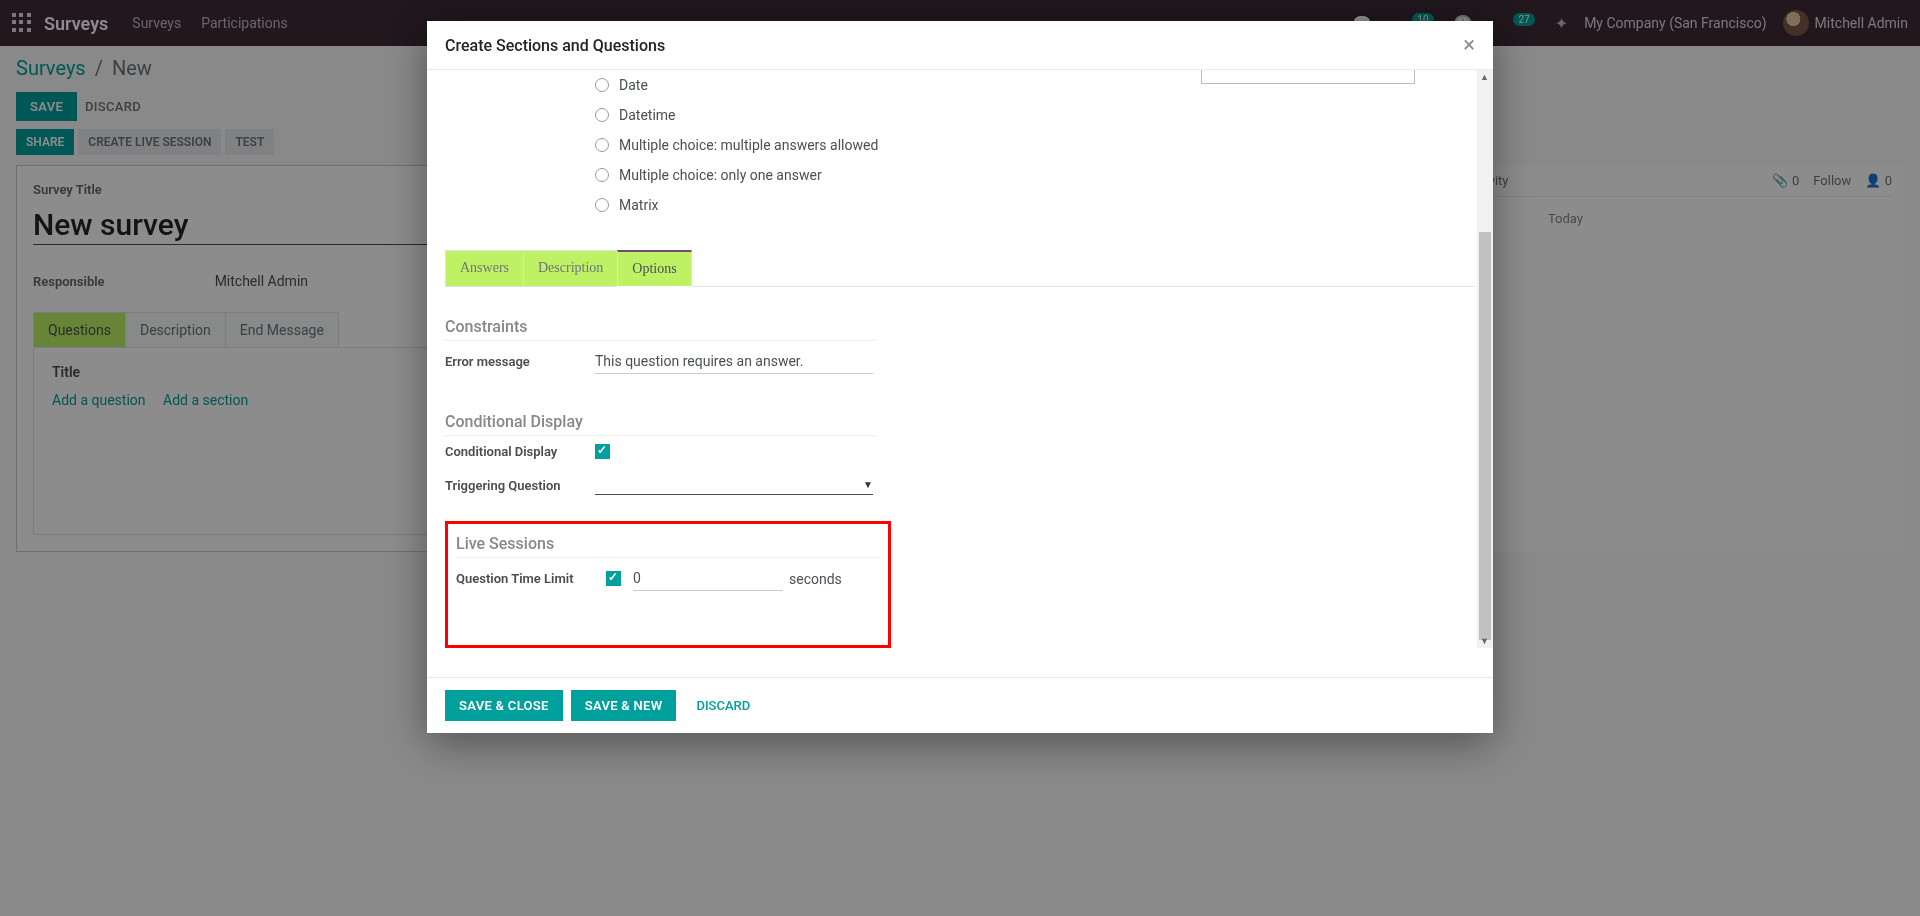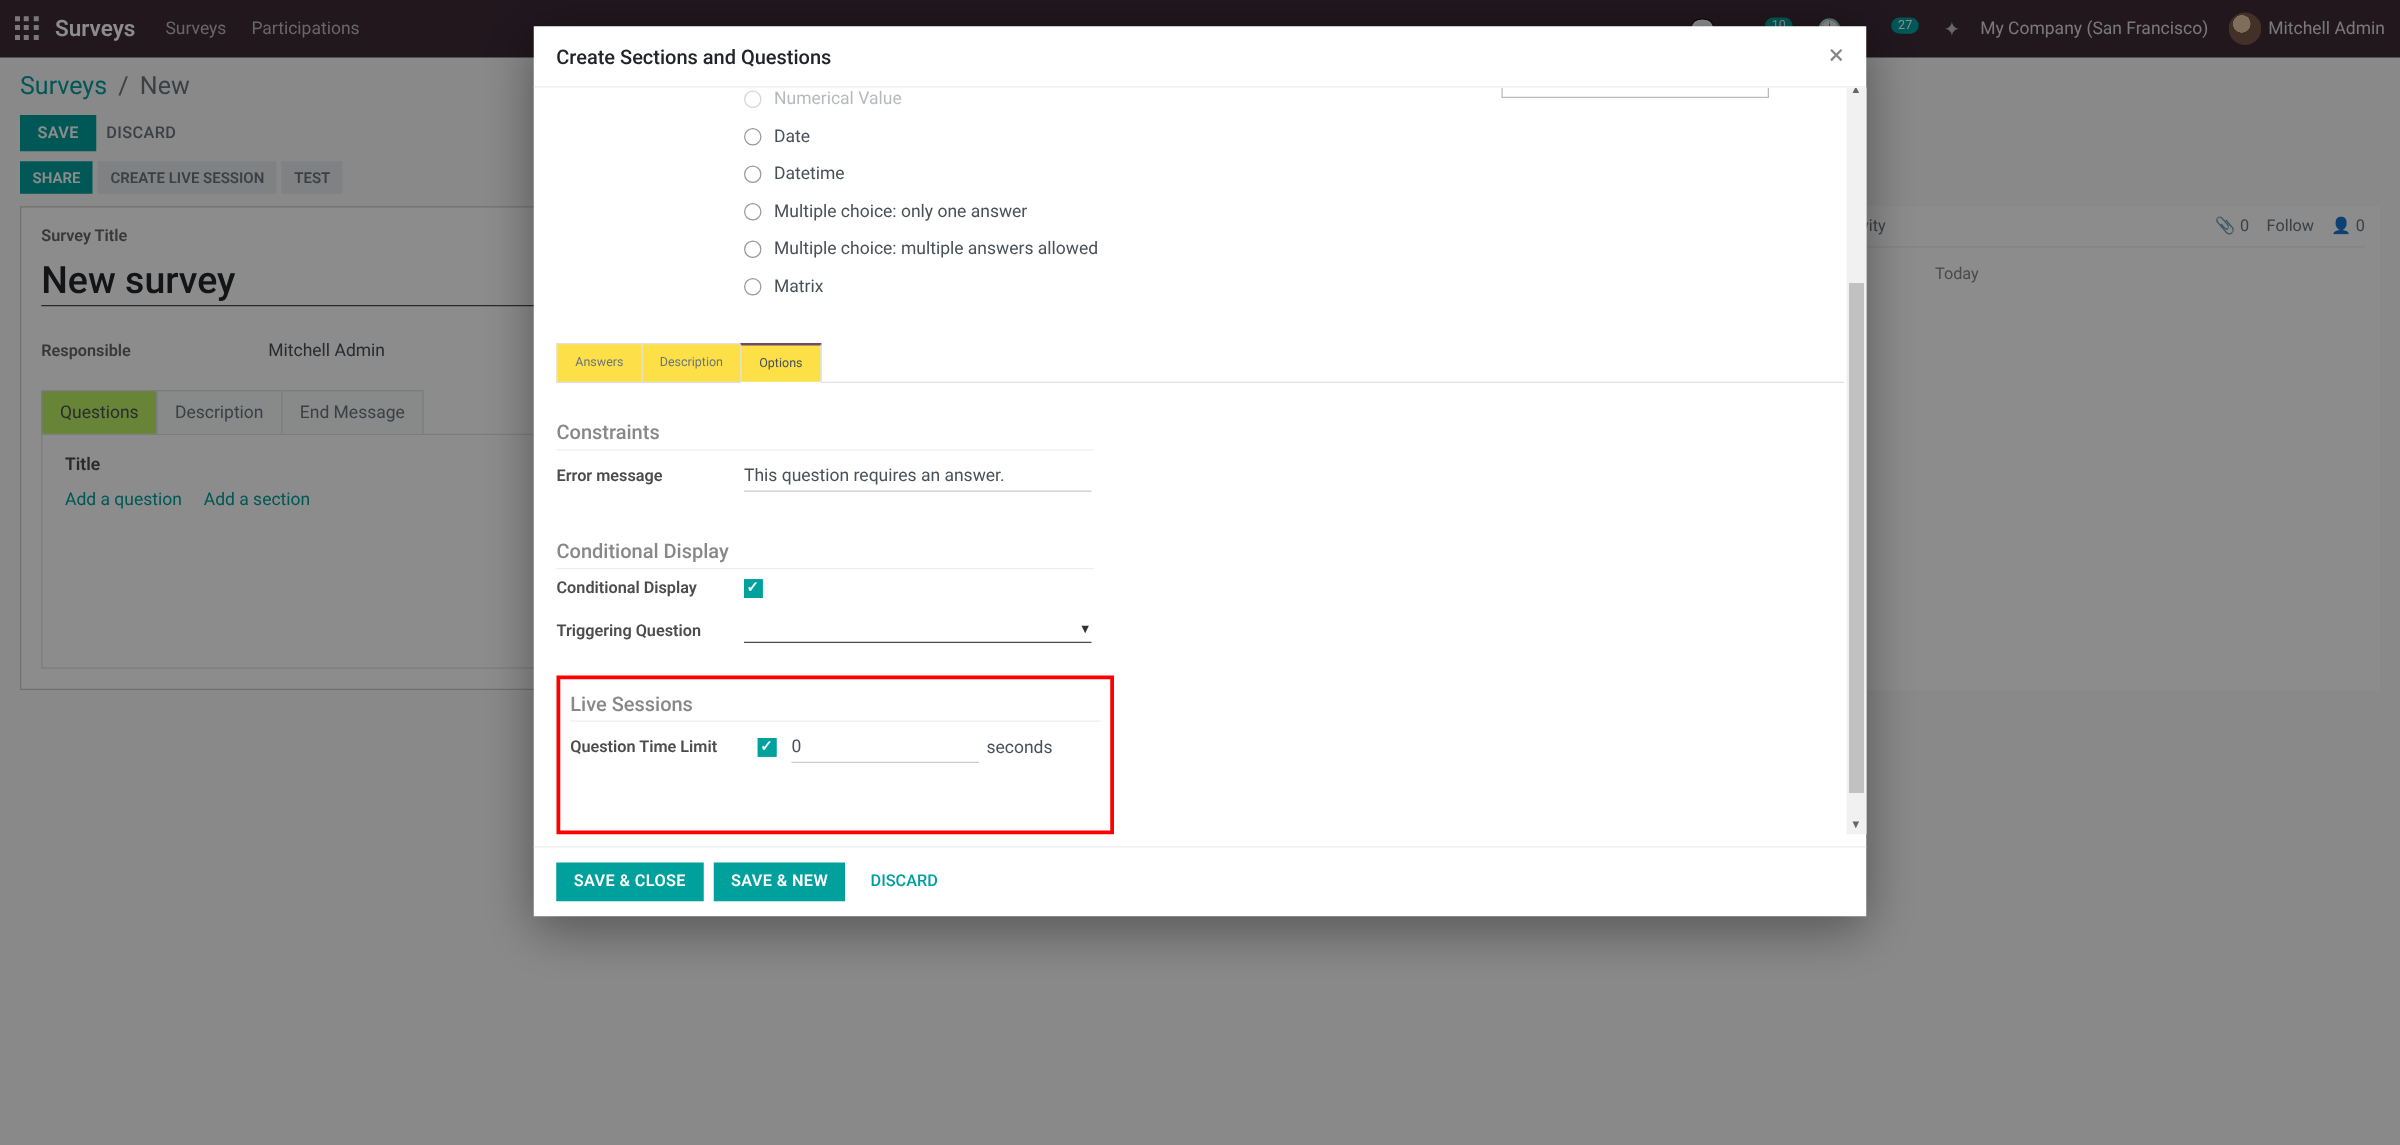--- a/index.html
+++ b/index.html
@@ -270,25 +270,26 @@
       background: #ddd;
     }
 
     .mtabs {
       display: flex;
       margin-top: 30px;
     }
     .mtabs .mtab {
       padding: 9px 14px;
       border: 1px solid #dee2e6;
-      background: #fde047;
+      background: #bef264;
       color: #6c757d;
-      font-size: 10px;
+      font-size: 14px;
       cursor: pointer;
       margin-right: -1px;
+      font-family: Liberation Serif, serif;
     }
     .mtabs .mtab.active {
       border-top: 2px solid #714b67;
       border-bottom-color: #fff;
       color: #495057;
     }
     .mtabs-border { border-bottom: 1px solid #dee2e6; margin-top: -1px;}
 
     .section-title {
       font-size: 16px;
@@ -465,39 +466,35 @@
 <div class="overlay">
   <div class="modal">
     <div class="modal-header">
       <h4>Create Sections and Questions</h4>
       <span class="close">×</span>
     </div>
     <div class="modal-body">
       <div class="modal-body-inner">
         <div class="qtype-col">
           <div class="image-placeholder"></div>
-          <div class="qtype-row" style="margin-top:-6px;opacity:0.4;">
-              <input type="radio" class="faux" style="">
-              <span>Numerical Value</span>
-            </div>
           <div class="qtype-row">
               <input type="radio" class="faux" style="">
               <span>Date</span>
             </div>
           <div class="qtype-row">
               <input type="radio" class="faux" style="">
               <span>Datetime</span>
             </div>
           <div class="qtype-row">
               <input type="radio" class="faux" style="">
-              <span>Multiple choice: only one answer</span>
+              <span>Multiple choice: multiple answers allowed</span>
             </div>
           <div class="qtype-row">
               <input type="radio" class="faux" style="">
-              <span>Multiple choice: multiple answers allowed</span>
+              <span>Multiple choice: only one answer</span>
             </div>
           <div class="qtype-row">
               <input type="radio" class="faux" style="">
               <span>Matrix</span>
             </div>
         </div>
 
         <div class="mtabs">
           <div class="mtab">Answers</div>
           <div class="mtab">Description</div>

